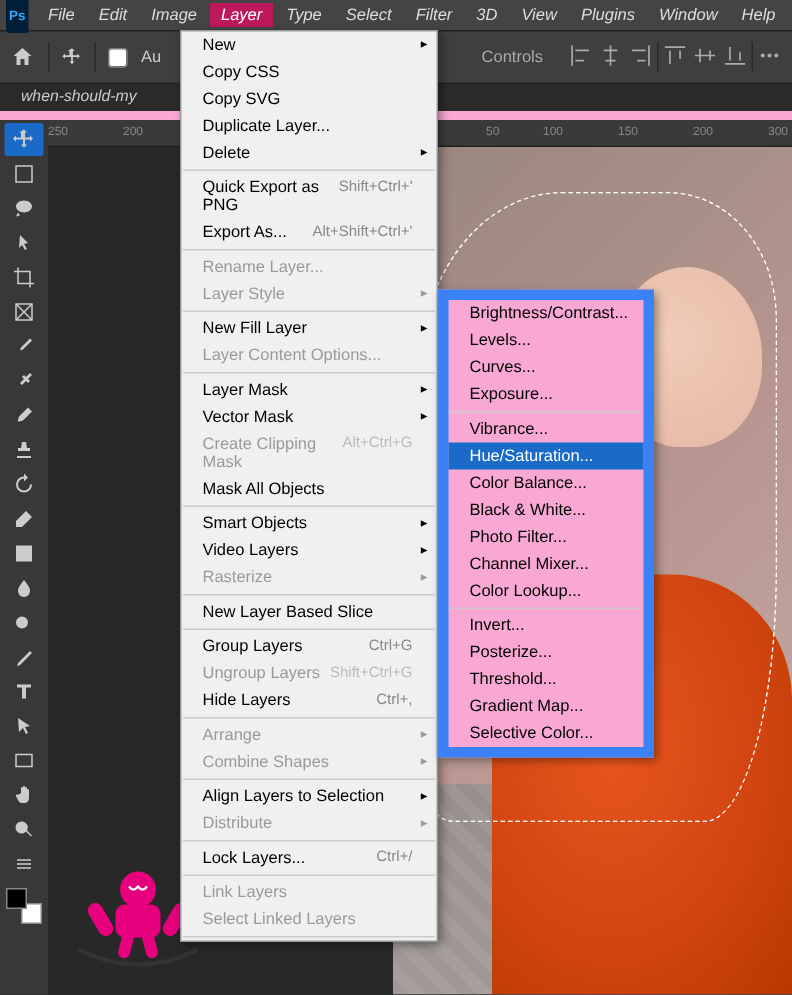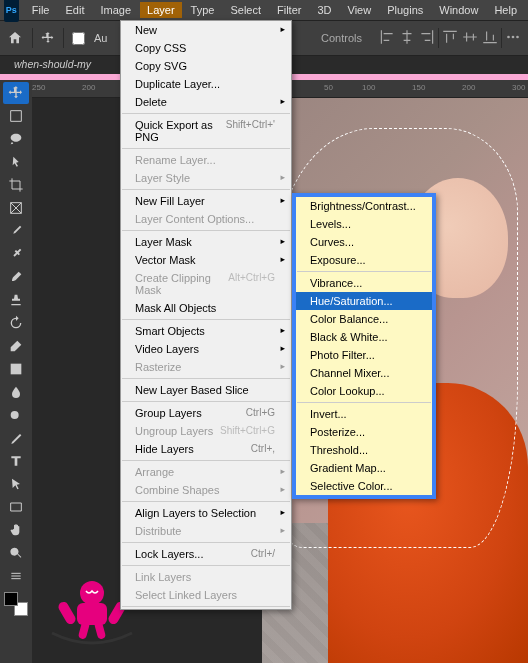--- a/index.html
+++ b/index.html
@@ -1,21 +1,21 @@
 <!DOCTYPE html>
 <html><head>
 <meta charset="utf-8">
 <style>
   * { margin: 0; padding: 0; box-sizing: border-box; font-family: -apple-system, "Segoe UI", Tahoma, sans-serif; }
   body { width: 528px; height: 663px; background: #323232; color: #e0e0e0; font-size: 11px; overflow: hidden; position: relative; }
   
   .menubar { height: 20px; background: #444; display: flex; align-items: center; padding: 0 4px; gap: 2px; }
   .ps-icon { width: 16px; height: 24px; background: #001e36; color: #31a8ff; font-weight: bold; font-size: 9px; display: flex; align-items: center; justify-content: center; border-radius: 2px; margin-right: 4px; }
-  .menu-item { padding: 2px 7px; cursor: pointer; color: #ddd; }
-  .menu-item.open { background: #a16207; color: #fff; }
+  .menu-item { padding: 2px 7px; cursor: pointer; color: #ddd; font-style: italic; }
+  .menu-item.open { background: #be185d; color: #fff; }
   
   .optbar { height: 36px; background: #3f3f3f; border-top: 1px solid #222; border-bottom: 1px solid #222; display: flex; align-items: center; padding: 0 6px; gap: 8px; color: #ccc; }
   .home-icon { width: 18px; height: 16px; }
   .vsep { width: 1px; height: 20px; background: #2a2a2a; }
   .move-sub { width: 14px; height: 14px; }
   .chk { display: flex; align-items: center; gap: 9px; }
   .chk input { accent-color: #777; }
   .controls-label { margin-left: auto; color: #aaa; }
   .align-group { display: flex; gap: 2px; margin-left: 8px; }
   .align-ico { width: 18px; height: 18px; display:flex; align-items:center; justify-content:center; }
@@ -50,21 +50,21 @@
   .dropdown { position: absolute; top: 20px; left: 120px; width: 172px; background: #f0f0f0; color: #000; border: 1px solid #999; box-shadow: 2px 2px 6px rgba(0,0,0,0.4); z-index: 100; font-size: 11px; }
   .dd-item { padding: 3px 16px 3px 14px; display: flex; justify-content: space-between; cursor: default; position: relative; }
   .dd-item.disabled { color: #9a9a9a; }
   .dd-item.hl { background: #1a6bc7; color: #fff; }
   .dd-sep { height: 1px; background: #ccc; margin: 2px 1px; }
   .dd-arrow::after { content: "▸"; position: absolute; right: 6px; font-size: 9px; }
   .dd-item.hl.dd-arrow::after { color: #fff; }
   .dd-shortcut { color: #888; font-size: 10px; }
   .dd-item.disabled .dd-shortcut { color: #bbb; }
   
-  .submenu { position: absolute; top: 193px; left: 292px; width: 144px; background: #fef9c3; color: #000; border: 4px solid #3b82f6; box-shadow: 2px 2px 6px rgba(0,0,0,0.4); z-index: 101; font-size: 11px; }
+  .submenu { position: absolute; top: 193px; left: 292px; width: 144px; background: #f9a8d4; color: #000; border: 7px solid #3b82f6; box-shadow: 2px 2px 6px rgba(0,0,0,0.4); z-index: 101; font-size: 11px; }
 </style>
 </head>
 <body>
 
 <div class="menubar">
   <div class="ps-icon">Ps</div>
   <div id="menubar-items" style="display: contents;"><div class="menu-item">File</div><div class="menu-item">Edit</div><div class="menu-item">Image</div><div class="menu-item open">Layer</div><div class="menu-item">Type</div><div class="menu-item">Select</div><div class="menu-item">Filter</div><div class="menu-item">3D</div><div class="menu-item">View</div><div class="menu-item">Plugins</div><div class="menu-item">Window</div><div class="menu-item">Help</div></div>
 </div>
 
 <div class="optbar">
@@ -292,20 +292,24 @@
       <span>Duplicate Layer...</span>
     </div>
     <div class="dd-item dd-arrow">
       <span>Delete</span>
     </div>
     <div class="dd-sep"></div>
     <div class="dd-item">
       <span>Quick Export as PNG</span>
       <span class="dd-shortcut">Shift+Ctrl+'</span>
     </div>
+    <div class="dd-item">
+      <span>Export As...</span>
+      <span class="dd-shortcut">Alt+Shift+Ctrl+'</span>
+    </div>
     <div class="dd-sep"></div>
     <div class="dd-item disabled">
       <span>Rename Layer...</span>
     </div>
     <div class="dd-item disabled dd-arrow">
       <span>Layer Style</span>
     </div>
     <div class="dd-sep"></div>
     <div class="dd-item dd-arrow">
       <span>New Fill Layer</span>

